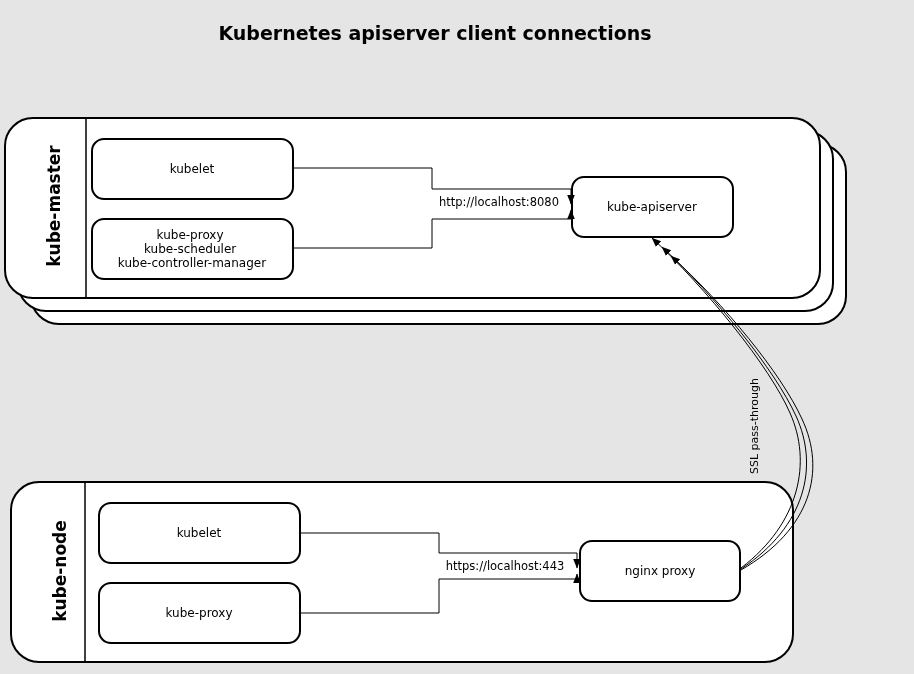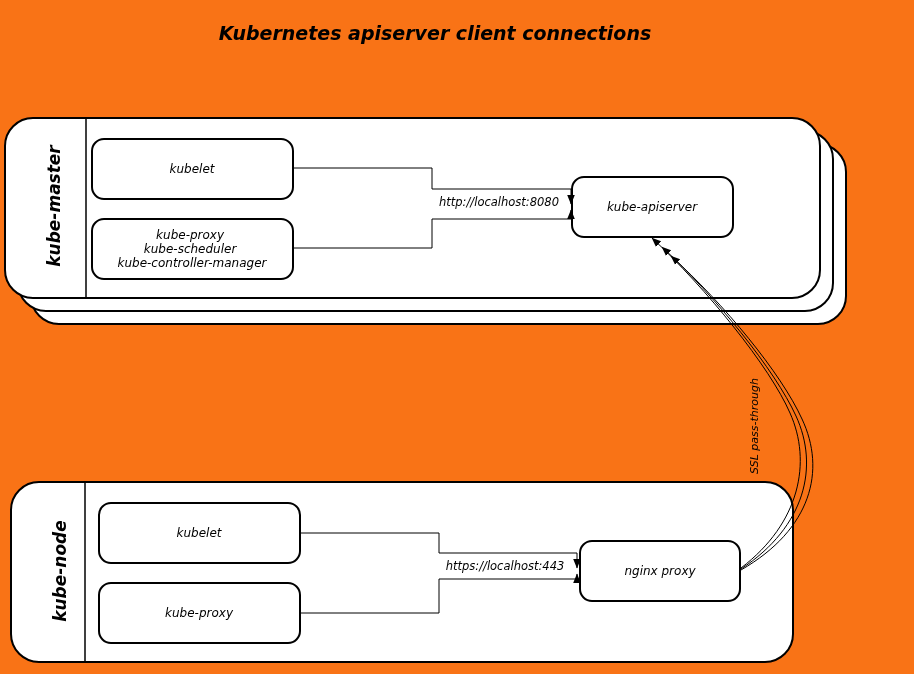--- a/index.html
+++ b/index.html
@@ -8,22 +8,21 @@
     background: #ffffff;
     width: 914px;
     height: 674px;
     overflow: hidden;
     font-family: "DejaVu Sans", "Liberation Sans", sans-serif;
   }
   #diagram-root {
     position: relative;
     width: 914px;
     height: 674px;
-    background: #f97316;
-    font-style: italic;
+    background: #e5e5e5;
   }
   svg { display: block; }
   .container-rect {
     fill: #ffffff;
     stroke: #000000;
     stroke-width: 2;
   }
   .inner-box {
     fill: #ffffff;
     stroke: #000000;

